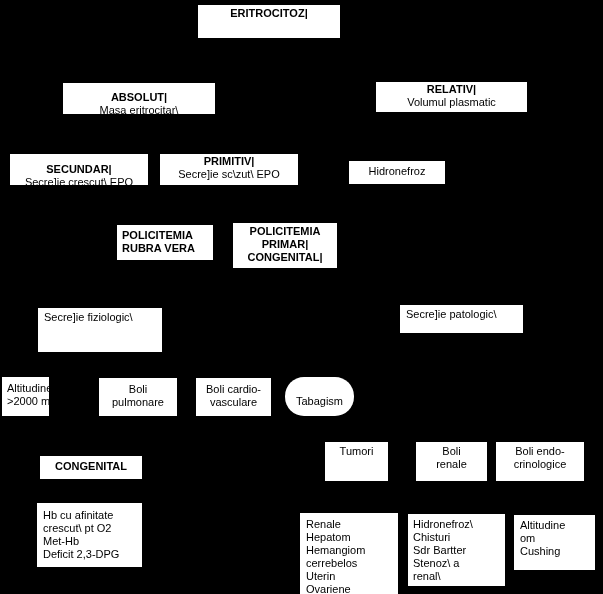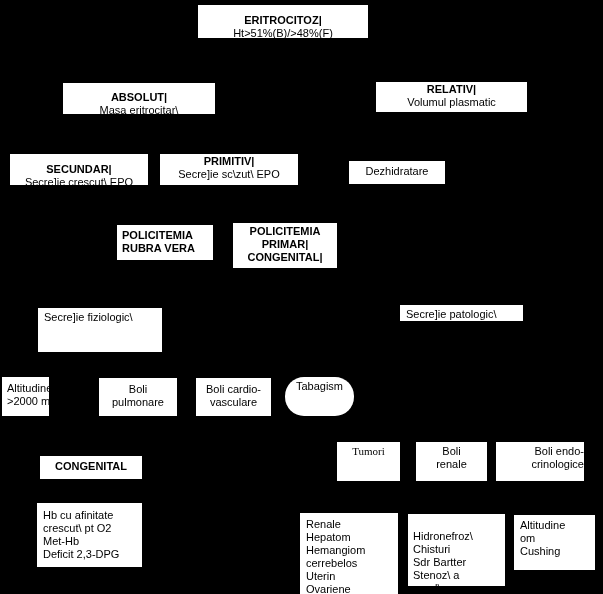--- a/index.html
+++ b/index.html
@@ -22,23 +22,22 @@
   }
   .node .line { white-space: nowrap; }
   .b { font-weight: bold; }
   .center { text-align: center; }
 </style>
 </head>
 <body>
 
 <div id="canvas">
 
-  <div class="node center" style="left:198px; top:5px; width:170px; height:33px; padding-top:9px;">
+  <div class="node center" style="left:198px; top:5px; width:142px; height:33px; padding-top:2px;">
     <div class="line b">ERITROCITOZ|</div>
-    <div class="line">Ht&gt;51%(B)/&gt;48%(F)</div>
   </div>
 
   <div class="node center" style="left:63px; top:83px; width:152px; height:31px; padding-top:8px;">
     <div class="line b">ABSOLUT|</div>
     <div class="line">Masa eritrocitar\</div>
   </div>
 
   <div class="node center" style="left:376px; top:82px; width:151px; height:30px; padding-top:1px;">
     <div class="line b">RELATIV|</div>
     <div class="line">Volumul plasmatic</div>
@@ -48,72 +47,72 @@
     <div class="line b">SECUNDAR|</div>
     <div class="line">Secre]ie crescut\ EPO</div>
   </div>
 
   <div class="node center" style="left:160px; top:154px; width:138px; height:31px; padding-top:1px;">
     <div class="line b">PRIMITIV|</div>
     <div class="line">Secre]ie sc\zut\ EPO</div>
   </div>
 
   <div class="node center" style="left:349px; top:161px; width:96px; height:23px; padding-top:4px;">
-    <div class="line">Dezhidratare</div>
+    <div class="line">Hidronefroz</div>
   </div>
 
 
   <div class="node" style="left:117px; top:225px; width:96px; height:35px; padding:4px 0 0 5px;">
     <div class="line b">POLICITEMIA</div>
     <div class="line b">RUBRA VERA</div>
   </div>
 
   <div class="node center" style="left:233px; top:223px; width:104px; height:45px; padding-top:2px;">
     <div class="line b">POLICITEMIA</div>
     <div class="line b">PRIMAR|</div>
     <div class="line b">CONGENITAL|</div>
   </div>
 
   <div class="node" style="left:38px; top:308px; width:124px; height:44px; padding:3px 0 0 6px;">
     <div class="line">Secre]ie fiziologic\</div>
   </div>
 
-  <div class="node" style="left:400px; top:305px; width:123px; height:16px; padding:3px 0 0 6px;">
+  <div class="node" style="left:400px; top:305px; width:123px; height:28px; padding:3px 0 0 6px;">
     <div class="line">Secre]ie patologic\</div>
   </div>
 
   <div class="node" style="left:2px; top:377px; width:47px; height:39px; padding:5px 0 0 5px;">
     <div class="line">Altitudine</div>
     <div class="line">&gt;2000 m</div>
   </div>
 
   <div class="node center" style="left:99px; top:378px; width:78px; height:38px; padding-top:5px;">
     <div class="line">Boli</div>
     <div class="line">pulmonare</div>
   </div>
 
   <div class="node center" style="left:196px; top:378px; width:75px; height:38px; padding-top:5px;">
     <div class="line">Boli cardio-</div>
     <div class="line">vasculare</div>
   </div>
 
-  <div class="node center" style="left:285px; top:377px; width:69px; height:39px; padding-top:3px;border-radius:19px;">
+  <div class="node center" style="left:285px; top:377px; width:69px; height:39px; padding-top:18px;border-radius:19px;">
     <div class="line">Tabagism</div>
   </div>
 
-  <div class="node center" style="left:337px; top:442px; width:63px; height:39px; padding-top:3px;font-family:Liberation Serif, serif;">
+  <div class="node center" style="left:325px; top:442px; width:63px; height:39px; padding-top:3px;">
     <div class="line">Tumori</div>
   </div>
 
   <div class="node center" style="left:416px; top:442px; width:71px; height:39px; padding-top:3px;">
     <div class="line">Boli</div>
     <div class="line">renale</div>
   </div>
 
-  <div class="node center" style="left:496px; top:442px; width:88px; height:39px; padding-top:3px;text-align:right;">
+  <div class="node center" style="left:496px; top:442px; width:88px; height:39px; padding-top:3px;">
     <div class="line">Boli endo-</div>
     <div class="line">crinologice</div>
   </div>
 
   <div class="node center" style="left:40px; top:456px; width:102px; height:23px; padding-top:4px;">
     <div class="line b">CONGENITAL</div>
   </div>
 
   <div class="node" style="left:37px; top:503px; width:105px; height:64px; padding:6px 0 0 6px;">
     <div class="line">Hb cu afinitate</div>
@@ -124,21 +123,21 @@
 
   <div class="node" style="left:300px; top:513px; width:98px; height:88px; padding:5px 0 0 6px;">
     <div class="line">Renale</div>
     <div class="line">Hepatom</div>
     <div class="line">Hemangiom</div>
     <div class="line">cerrebelos</div>
     <div class="line">Uterin</div>
     <div class="line">Ovariene</div>
   </div>
 
-  <div class="node" style="left:408px; top:514px; width:97px; height:72px; padding:16px 0 0 5px;">
+  <div class="node" style="left:408px; top:514px; width:97px; height:72px; padding:4px 0 0 5px;">
     <div class="line">Hidronefroz\</div>
     <div class="line">Chisturi</div>
     <div class="line">Sdr Bartter</div>
     <div class="line">Stenoz\ a</div>
     <div class="line">renal\</div>
   </div>
 
   <div class="node" style="left:514px; top:515px; width:81px; height:55px; padding:4px 0 0 6px;">
     <div class="line">Altitudine</div>
     <div class="line">om</div>

